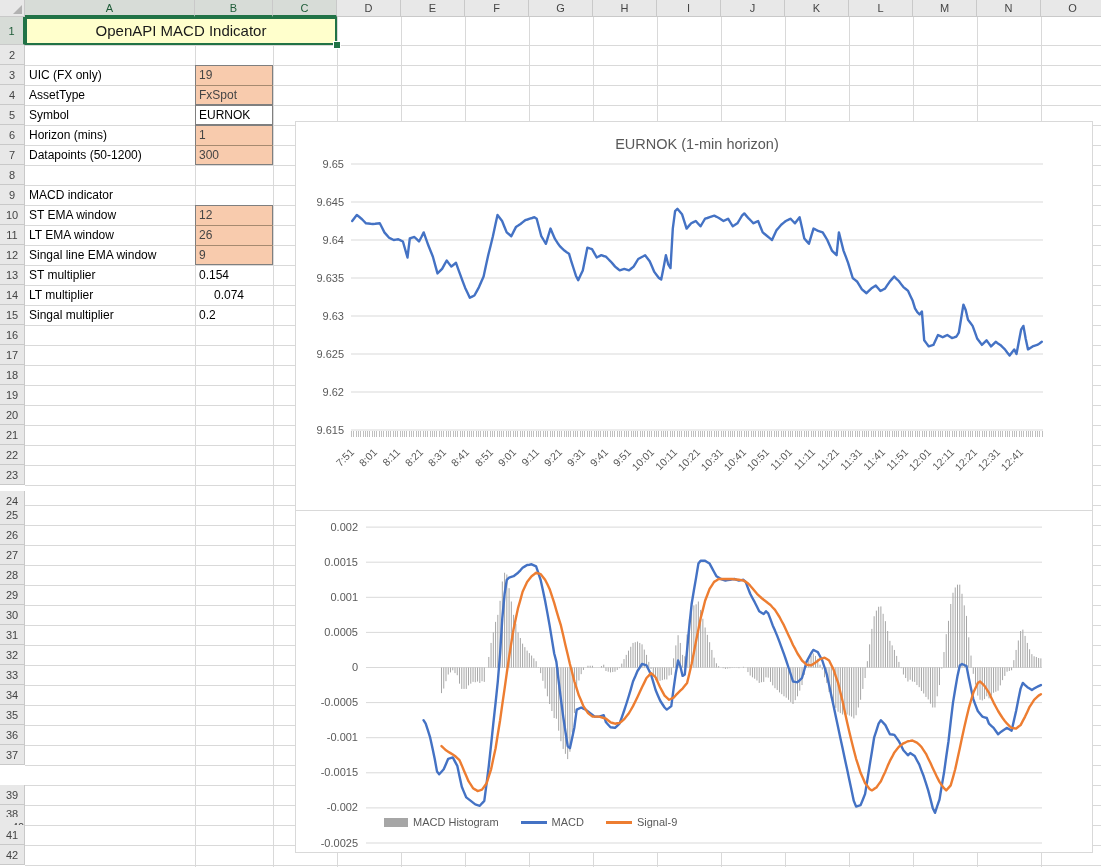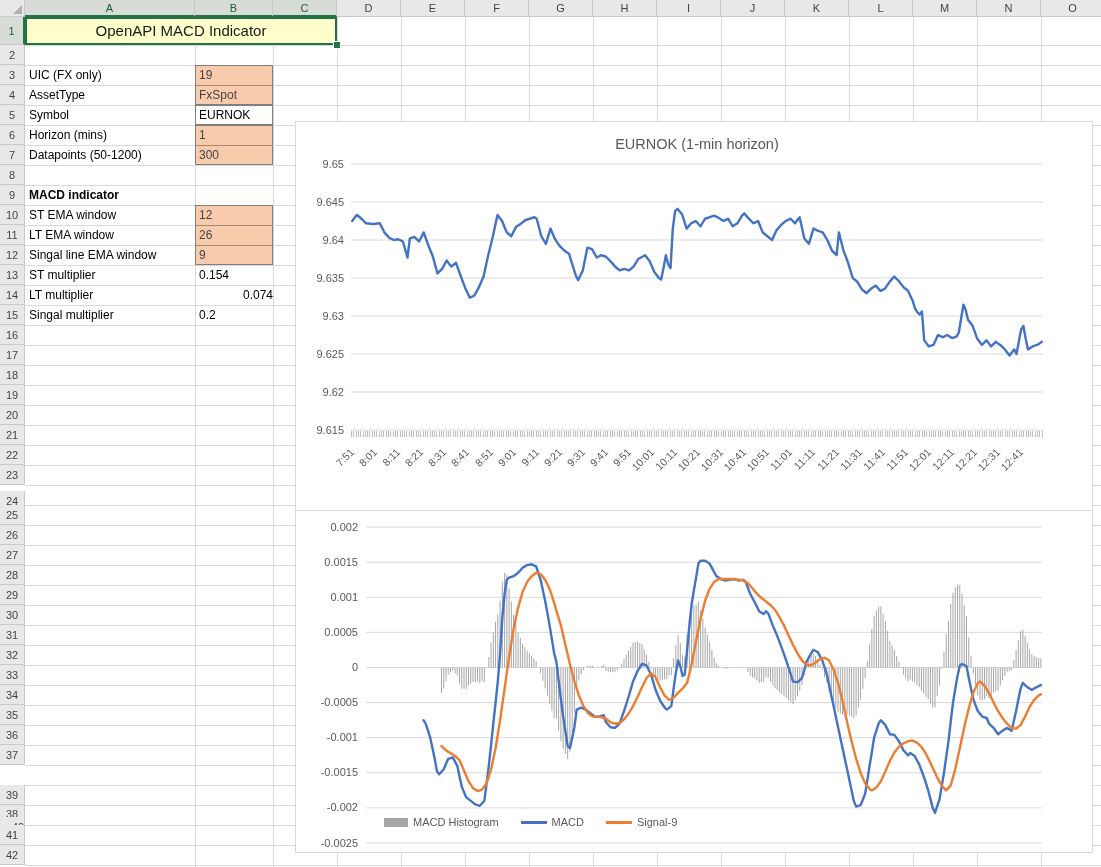--- a/index.html
+++ b/index.html
@@ -19,21 +19,21 @@
        border-bottom:9px solid #B2B2B2;border-left:9px solid transparent;}
   .gridv{position:absolute;width:1px;background:#D9D9D9;z-index:1;}
   .gridh{position:absolute;height:1px;background:#D9D9D9;z-index:1;}
   #title-cell{position:absolute;left:25px;top:17px;width:312px;height:28px;z-index:2;
        background:#FFFFCC;border:2px solid #217346;box-sizing:border-box;
        text-align:center;line-height:24px;font-size:15px;color:#1a1a1a;}
   #fill-handle{position:absolute;left:333px;top:41px;width:6px;height:6px;z-index:3;
        background:#217346;border:1px solid #fff;box-sizing:content-box;}
   .cell{position:absolute;z-index:2;font-size:12px;color:#000;line-height:20px;
        padding-left:4px;box-sizing:border-box;white-space:nowrap;overflow:hidden;}
-  .cell.section{font-weight:bold;}
+  .cell.section{font-weight:normal;}
   .cell.input{background:#F8CBAD;color:#454545;}
   .blockborder{position:absolute;z-index:3;border:1px solid #7F7F7F;box-sizing:border-box;pointer-events:none;}
   .blocksep{position:absolute;z-index:3;height:1px;background:#A68A70;pointer-events:none;}
   #update-btn{position:absolute;left:292px;top:73px;width:132px;height:30px;z-index:6;
        border:none;border-radius:2px;color:#fff;font-weight:bold;font-size:13px;
        font-family:"Liberation Sans",sans-serif;cursor:pointer;}
   .chartbox{position:absolute;background:#fff;border:1px solid #D9D9D9;box-sizing:border-box;z-index:5;}
   #chart-top{left:295px;top:121px;width:798px;height:390px;}
   #chart-bottom{left:295px;top:511px;width:798px;height:342px;border-top:none;}
   .chart-title{position:absolute;text-align:center;font-size:14.5px;color:#595959;z-index:2;}
@@ -192,21 +192,21 @@
       <div class="cell section" style="left: 25px; top: 185px; width: 170px; height: 20px;">MACD indicator</div>
       <div class="cell" style="left: 25px; top: 205px; width: 170px; height: 20px;">ST EMA window</div>
       <div class="cell input" style="left: 195px; top: 205px; width: 78px; height: 20px;">12</div>
       <div class="cell" style="left: 25px; top: 225px; width: 170px; height: 20px;">LT EMA window</div>
       <div class="cell input" style="left: 195px; top: 225px; width: 78px; height: 20px;">26</div>
       <div class="cell" style="left: 25px; top: 245px; width: 170px; height: 20px;">Singal line EMA window</div>
       <div class="cell input" style="left: 195px; top: 245px; width: 78px; height: 20px;">9</div>
       <div class="cell" style="left: 25px; top: 265px; width: 170px; height: 20px;">ST multiplier</div>
       <div class="cell" style="left: 195px; top: 265px; width: 78px; height: 20px;">0.154</div>
       <div class="cell" style="left: 25px; top: 285px; width: 170px; height: 20px;">LT multiplier</div>
-      <div class="cell" style="left: 195px; top: 285px; width: 78px; height: 20px; text-align: right;">0.074</div>
+      <div class="cell" style="left: 210px; top: 285px; width: 78px; height: 20px;">0.074</div>
       <div class="cell" style="left: 25px; top: 305px; width: 170px; height: 20px;">Singal multiplier</div>
       <div class="cell" style="left: 195px; top: 305px; width: 78px; height: 20px;">0.2</div>
       <div class="blockborder" style="left: 195px; top: 65px; width: 78px; height: 40px;"></div>
       <div class="blocksep" style="left: 195px; top: 85px; width: 78px;"></div>
       <div class="blockborder" style="left: 195px; top: 105px; width: 78px; height: 20px;"></div>
       <div class="blockborder" style="left: 195px; top: 125px; width: 78px; height: 40px;"></div>
       <div class="blocksep" style="left: 195px; top: 145px; width: 78px;"></div>
       <div class="blockborder" style="left: 195px; top: 205px; width: 78px; height: 60px;"></div>
       <div class="blocksep" style="left: 195px; top: 225px; width: 78px;"></div>
       <div class="blocksep" style="left: 195px; top: 245px; width: 78px;"></div>

